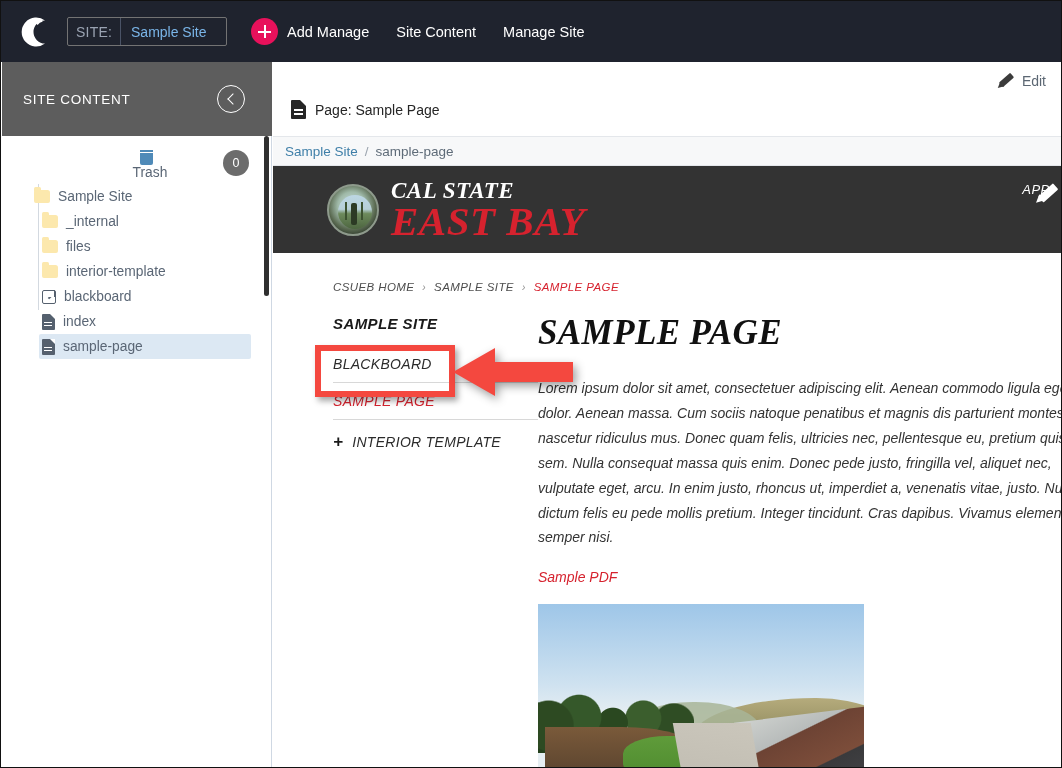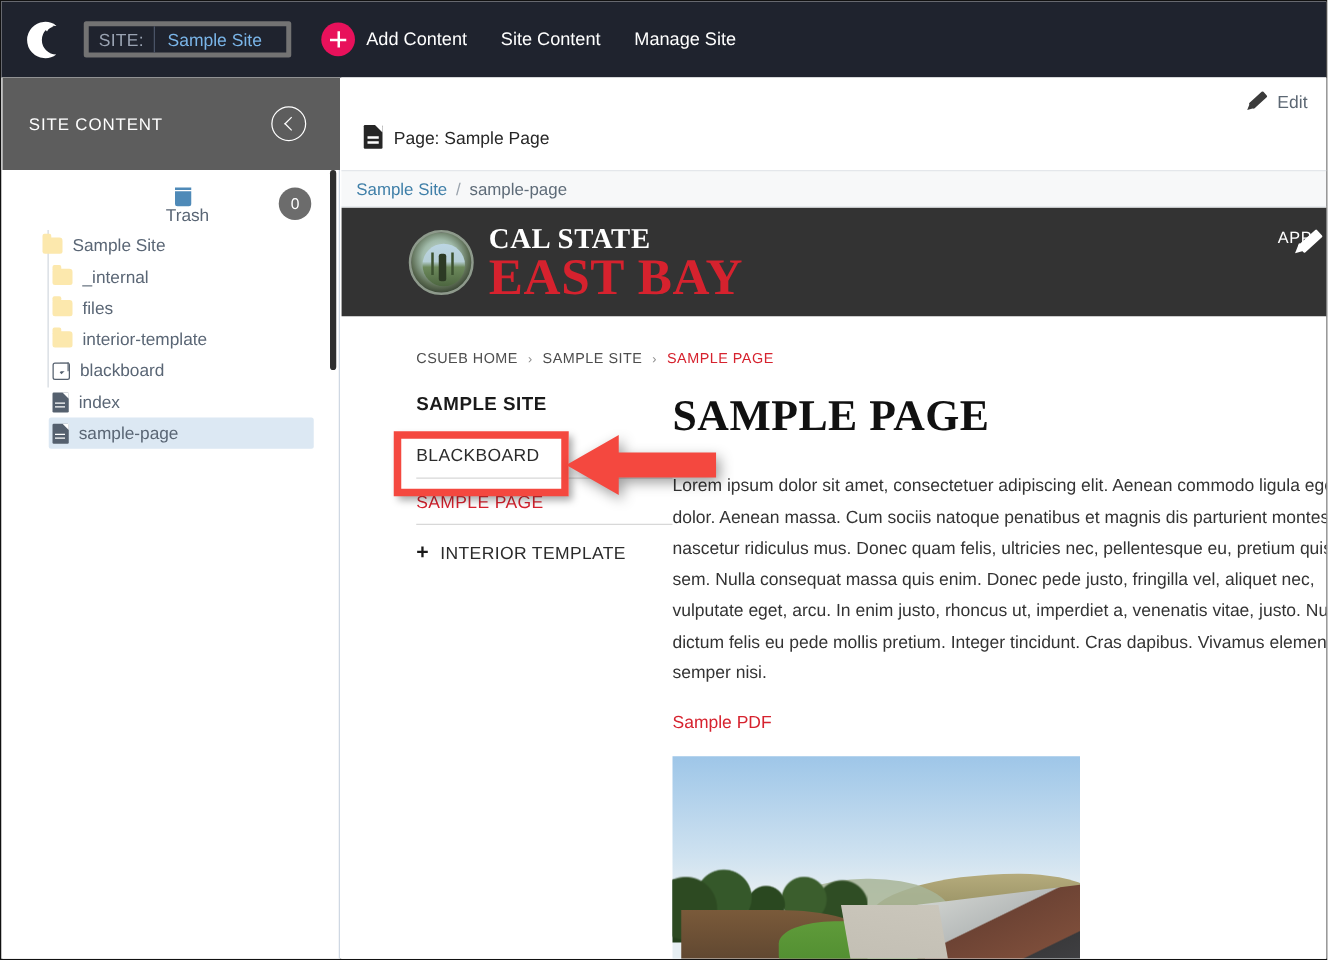--- a/index.html
+++ b/index.html
@@ -26,21 +26,21 @@
     padding-left: 14px;
   }
   .cms-logo {
     width: 38px; height: 38px;
     position: relative; flex: 0 0 auto;
     margin-right: 14px;
   }
   .site-field {
     display: flex; align-items: stretch;
     height: 29px;
-    border: 4px solid #737373;
+    border: 1px solid #737373;
     border-radius: 2px;
     flex: 0 0 auto;
   }
   .site-label {
     display: flex; align-items: center;
     padding: 0 8px;
     color: #9aa3b2; font-size: 14px;
     border-right: 1px solid #4a5366;
     letter-spacing: .2px;
   }
@@ -234,21 +234,21 @@
     display: flex; align-items: center;
     padding-left: 12px; font-size: 13.5px;
   }
   .bc-link { color: #3f7fa8; cursor: pointer; }
   .bc-sep { color: #9aa3ad; margin: 0 7px; }
   .bc-current { color: #5e6b78; }
 
   
   .preview {
     position: relative; width: 789px;
-    height: 601px; background: #fff; overflow: hidden;
+    height: 601px; background: #fff; overflow: hidden; font-style: italic;
   }
   .site-banner {
     height: 87px; background: #333333;
     display: flex; align-items: center;
     padding-left: 54px; position: relative;
   }
   .seal {
     width: 52px; height: 52px; border-radius: 50%;
     background: radial-gradient(circle at 48% 42%, #cfe3e8 0%, #9fb9a8 38%, #5b6b52 62%, #2f3a2c 80%, #1b211a 100%);
     border: 2px solid #8e9a8c; flex: 0 0 auto; margin-right: 12px;
@@ -437,21 +437,21 @@
       </svg>
     </div>
 
     <div class="site-field">
       <span class="site-label">SITE:</span>
       <span class="site-value">Sample Site</span>
     </div>
 
     <div class="add-content">
       <span class="plus-circle"></span>
-      <span>Add Content</span>
+      <span>Add Manage</span>
     </div>
 
     <span class="nav-link">Site Content</span>
     <span class="nav-link">Manage Site</span>
   </div>
 
   <div class="sidebar">
     <div class="sidebar-header">
       <span class="sidebar-title">SITE CONTENT</span>
       <span class="collapse-btn">

